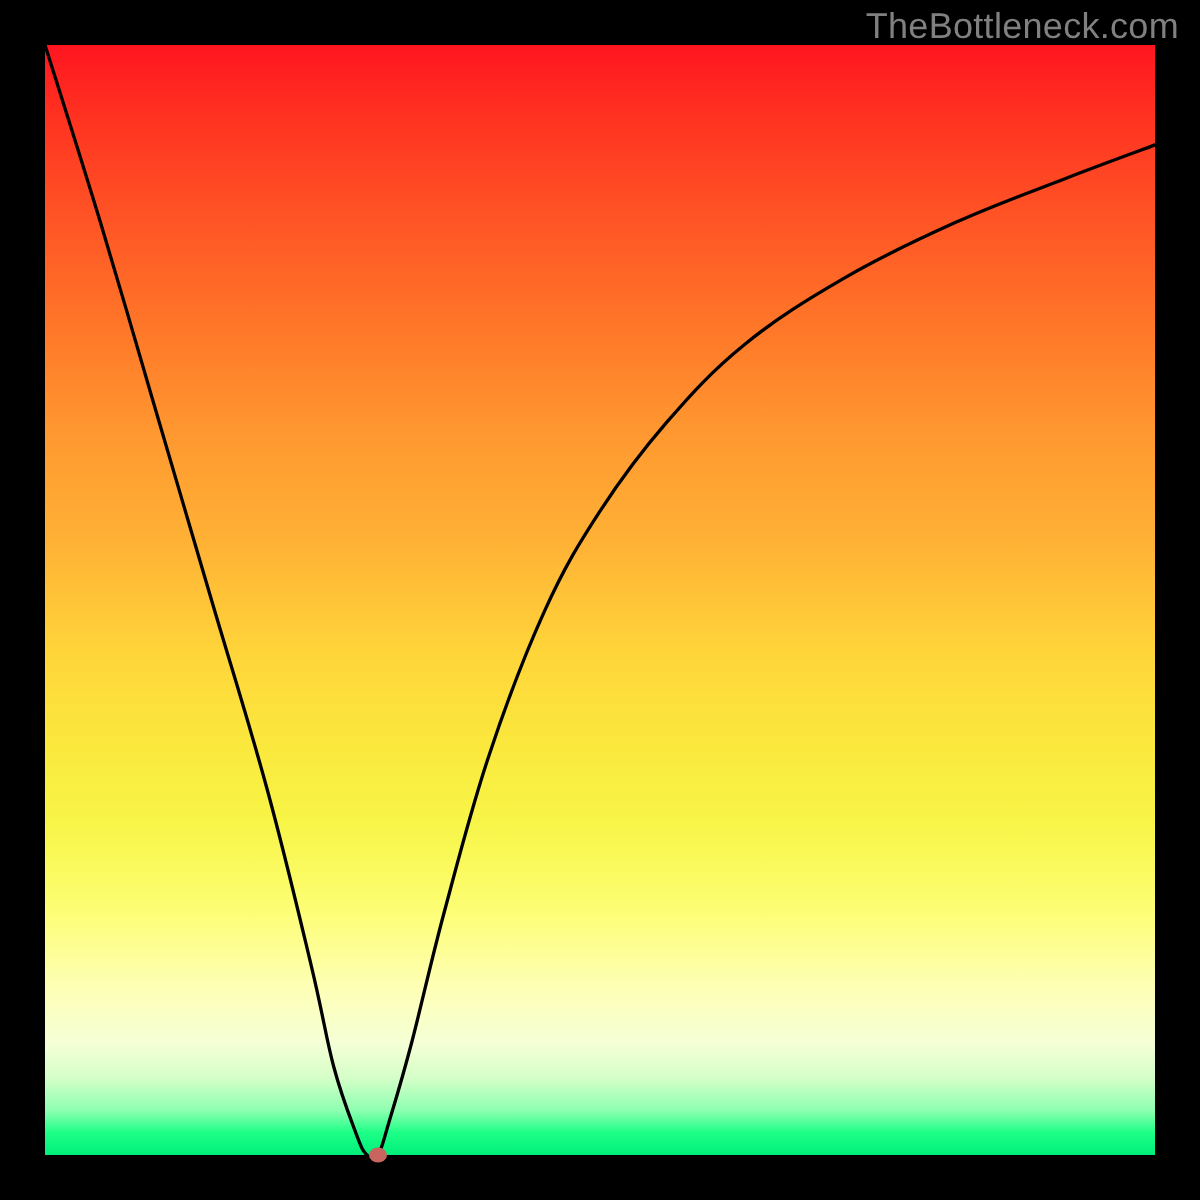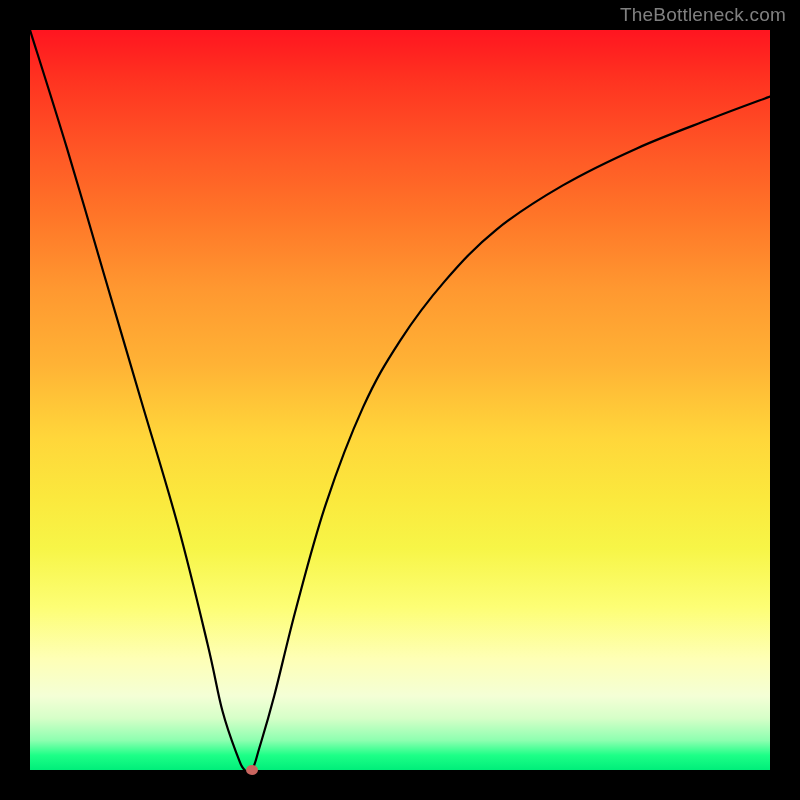--- a/index.html
+++ b/index.html
@@ -51,21 +51,21 @@
     background: #c9655f;
     border-radius: 50%;
     transform: translate(-50%, -50%);
     pointer-events: none;
   }
   .watermark {
     position: absolute;
     top: 4px;
     right: 14px;
     color: #808080;
-    font-size: 19px;
+    font-size: 24px;
     font-weight: 400;
     letter-spacing: 0.2px;
   }
 </style>
 </head>
 <body>
 
 <div class="watermark">TheBottleneck.com</div>
 
 <div class="plot-area">

